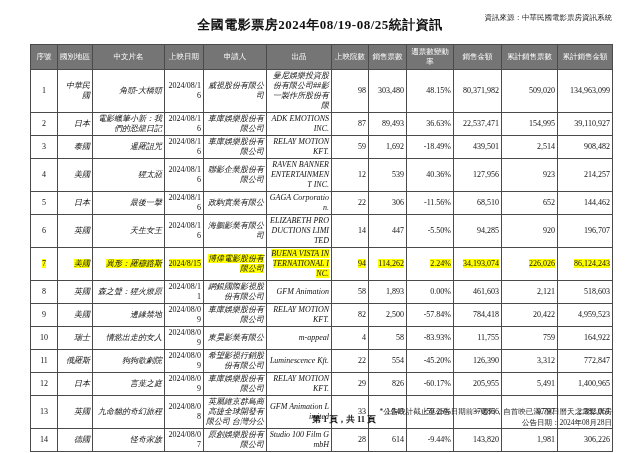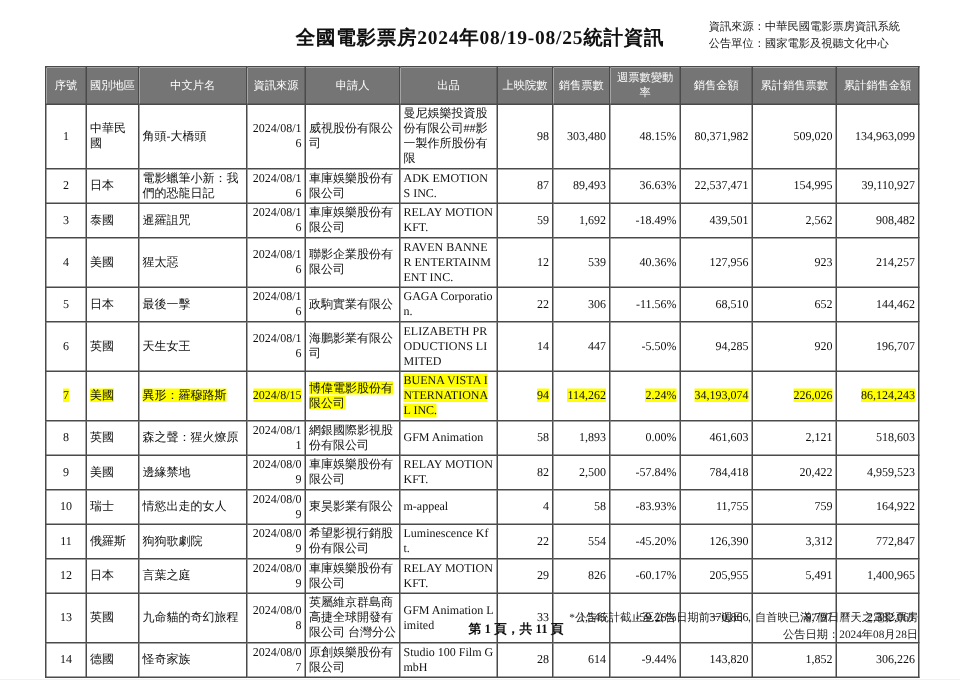--- a/index.html
+++ b/index.html
@@ -11,22 +11,22 @@
     font-family: "Liberation Serif", "DejaVu Serif", serif;
     color: #111;
     overflow: hidden;
   }
   .report-title {
     position: absolute; top: 16px; left: 0; width: 100%;
     text-align: center; font-size: 13px; font-weight: bold;
     letter-spacing: 0.5px;
   }
   .source-block {
-    position: absolute; top: 12px; right: 40px;
-    text-align: left; font-size: 7.5px; line-height: 11px; color: #222;
+    position: absolute; top: 12px; right: 28px;
+    text-align: right; font-size: 7.5px; line-height: 11px; color: #222;
   }
   table.report {
     position: absolute; top: 44px; left: 30px;
     width: 582px;
     border-collapse: collapse;
     table-layout: fixed;
     font-size: 8px;
   }
   table.report th, table.report td {
     border: 1px solid #4a4a4a;
@@ -35,21 +35,21 @@
     vertical-align: middle;
     overflow: hidden;
     word-break: break-all;
   }
   table.report th {
     background: #757575; color: #ffffff;
     font-weight: normal; font-size: 7.5px;
     text-align: center; padding: 2px 1px;
   }
   td.c-no   { text-align: center; }
-  td.c-left { text-align: left; }
+  td.c-left { text-align: right; font-style: italic; }
   td.c-ctr  { text-align: right; }
   td.c-num  { text-align: right; }
   tr.hl .cv { background: #ffff00; }
   .footer-page {
     position: absolute; top: 414px; left: 0; width: 100%;
     text-align: center; font-size: 8.5px; font-weight: bold; margin-left: 24px;
   }
   .footer-notes {
     position: absolute; top: 406px; right: 28px;
     text-align: right; font-size: 7.5px; line-height: 11px; color: #222;
@@ -57,21 +57,20 @@
 </style>
 </head>
 <body>
 
 <div id="page">
 
   <div class="report-title">全國電影票房2024年08/19-08/25統計資訊</div>
 
   <div class="source-block">
     <div>資訊來源：中華民國電影票房資訊系統</div>
-    <div>公告單位：國家電影及視聽文化中心</div>
   </div>
 
   <table class="report">
     <colgroup>
       <col style="width:27px">
         <col style="width:35px">
         <col style="width:72px">
       <col style="width:39px">
         <col style="width:63px">
         <col style="width:65px">
@@ -80,21 +79,21 @@
         <col style="width:47px">
       <col style="width:48px">
         <col style="width:56px">
         <col style="width:55px">
     </colgroup>
     <thead>
       <tr>
           <th>序號</th>
           <th>國別地區</th>
           <th>中文片名</th>
-          <th>資訊來源</th>
+          <th>上映日期</th>
           <th>申請人</th>
           <th>出品</th>
           <th>上映院數</th>
           <th>銷售票數</th>
           <th>週票數變動率</th>
           <th>銷售金額</th>
           <th>累計銷售票數</th>
           <th>累計銷售金額</th>
         </tr>
     </thead>
@@ -131,21 +130,21 @@
           <td class="c-no"><span class="cv">3</span></td>
           <td class="c-left"><span class="cv">泰國</span></td>
           <td class="c-left"><span class="cv">暹羅詛咒</span></td>
           <td class="c-ctr"><span class="cv">2024/08/16</span></td>
           <td class="c-left"><span class="cv">車庫娛樂股份有限公司</span></td>
           <td class="c-left"><span class="cv">RELAY MOTION KFT.</span></td>
           <td class="c-num"><span class="cv">59</span></td>
           <td class="c-num"><span class="cv">1,692</span></td>
           <td class="c-num"><span class="cv">-18.49%</span></td>
           <td class="c-num"><span class="cv">439,501</span></td>
-          <td class="c-num"><span class="cv">2,562</span></td>
+          <td class="c-num"><span class="cv">2,514</span></td>
           <td class="c-num"><span class="cv">908,482</span></td>
         </tr>
         <tr>
           <td class="c-no"><span class="cv">4</span></td>
           <td class="c-left"><span class="cv">美國</span></td>
           <td class="c-left"><span class="cv">猩太惡</span></td>
           <td class="c-ctr"><span class="cv">2024/08/16</span></td>
           <td class="c-left"><span class="cv">聯影企業股份有限公司</span></td>
           <td class="c-left"><span class="cv">RAVEN BANNER ENTERTAINMENT INC.</span></td>
           <td class="c-num"><span class="cv">12</span></td>
@@ -285,21 +284,21 @@
           <td class="c-no"><span class="cv">14</span></td>
           <td class="c-left"><span class="cv">德國</span></td>
           <td class="c-left"><span class="cv">怪奇家族</span></td>
           <td class="c-ctr"><span class="cv">2024/08/07</span></td>
           <td class="c-left"><span class="cv">原創娛樂股份有限公司</span></td>
           <td class="c-left"><span class="cv">Studio 100 Film GmbH</span></td>
           <td class="c-num"><span class="cv">28</span></td>
           <td class="c-num"><span class="cv">614</span></td>
           <td class="c-num"><span class="cv">-9.44%</span></td>
           <td class="c-num"><span class="cv">143,820</span></td>
-          <td class="c-num"><span class="cv">1,852</span></td>
+          <td class="c-num"><span class="cv">1,981</span></td>
           <td class="c-num"><span class="cv">306,226</span></td>
         </tr>
       </tbody>
   </table>
 
   <div class="footer-page">第 1 頁，共 11 頁</div>
 
   <div class="footer-notes">
     <div>*公告統計截止至公告日期前一週日，自首映已滿7個日曆天之電影票房</div>
     <div>公告日期：2024年08月28日</div>

